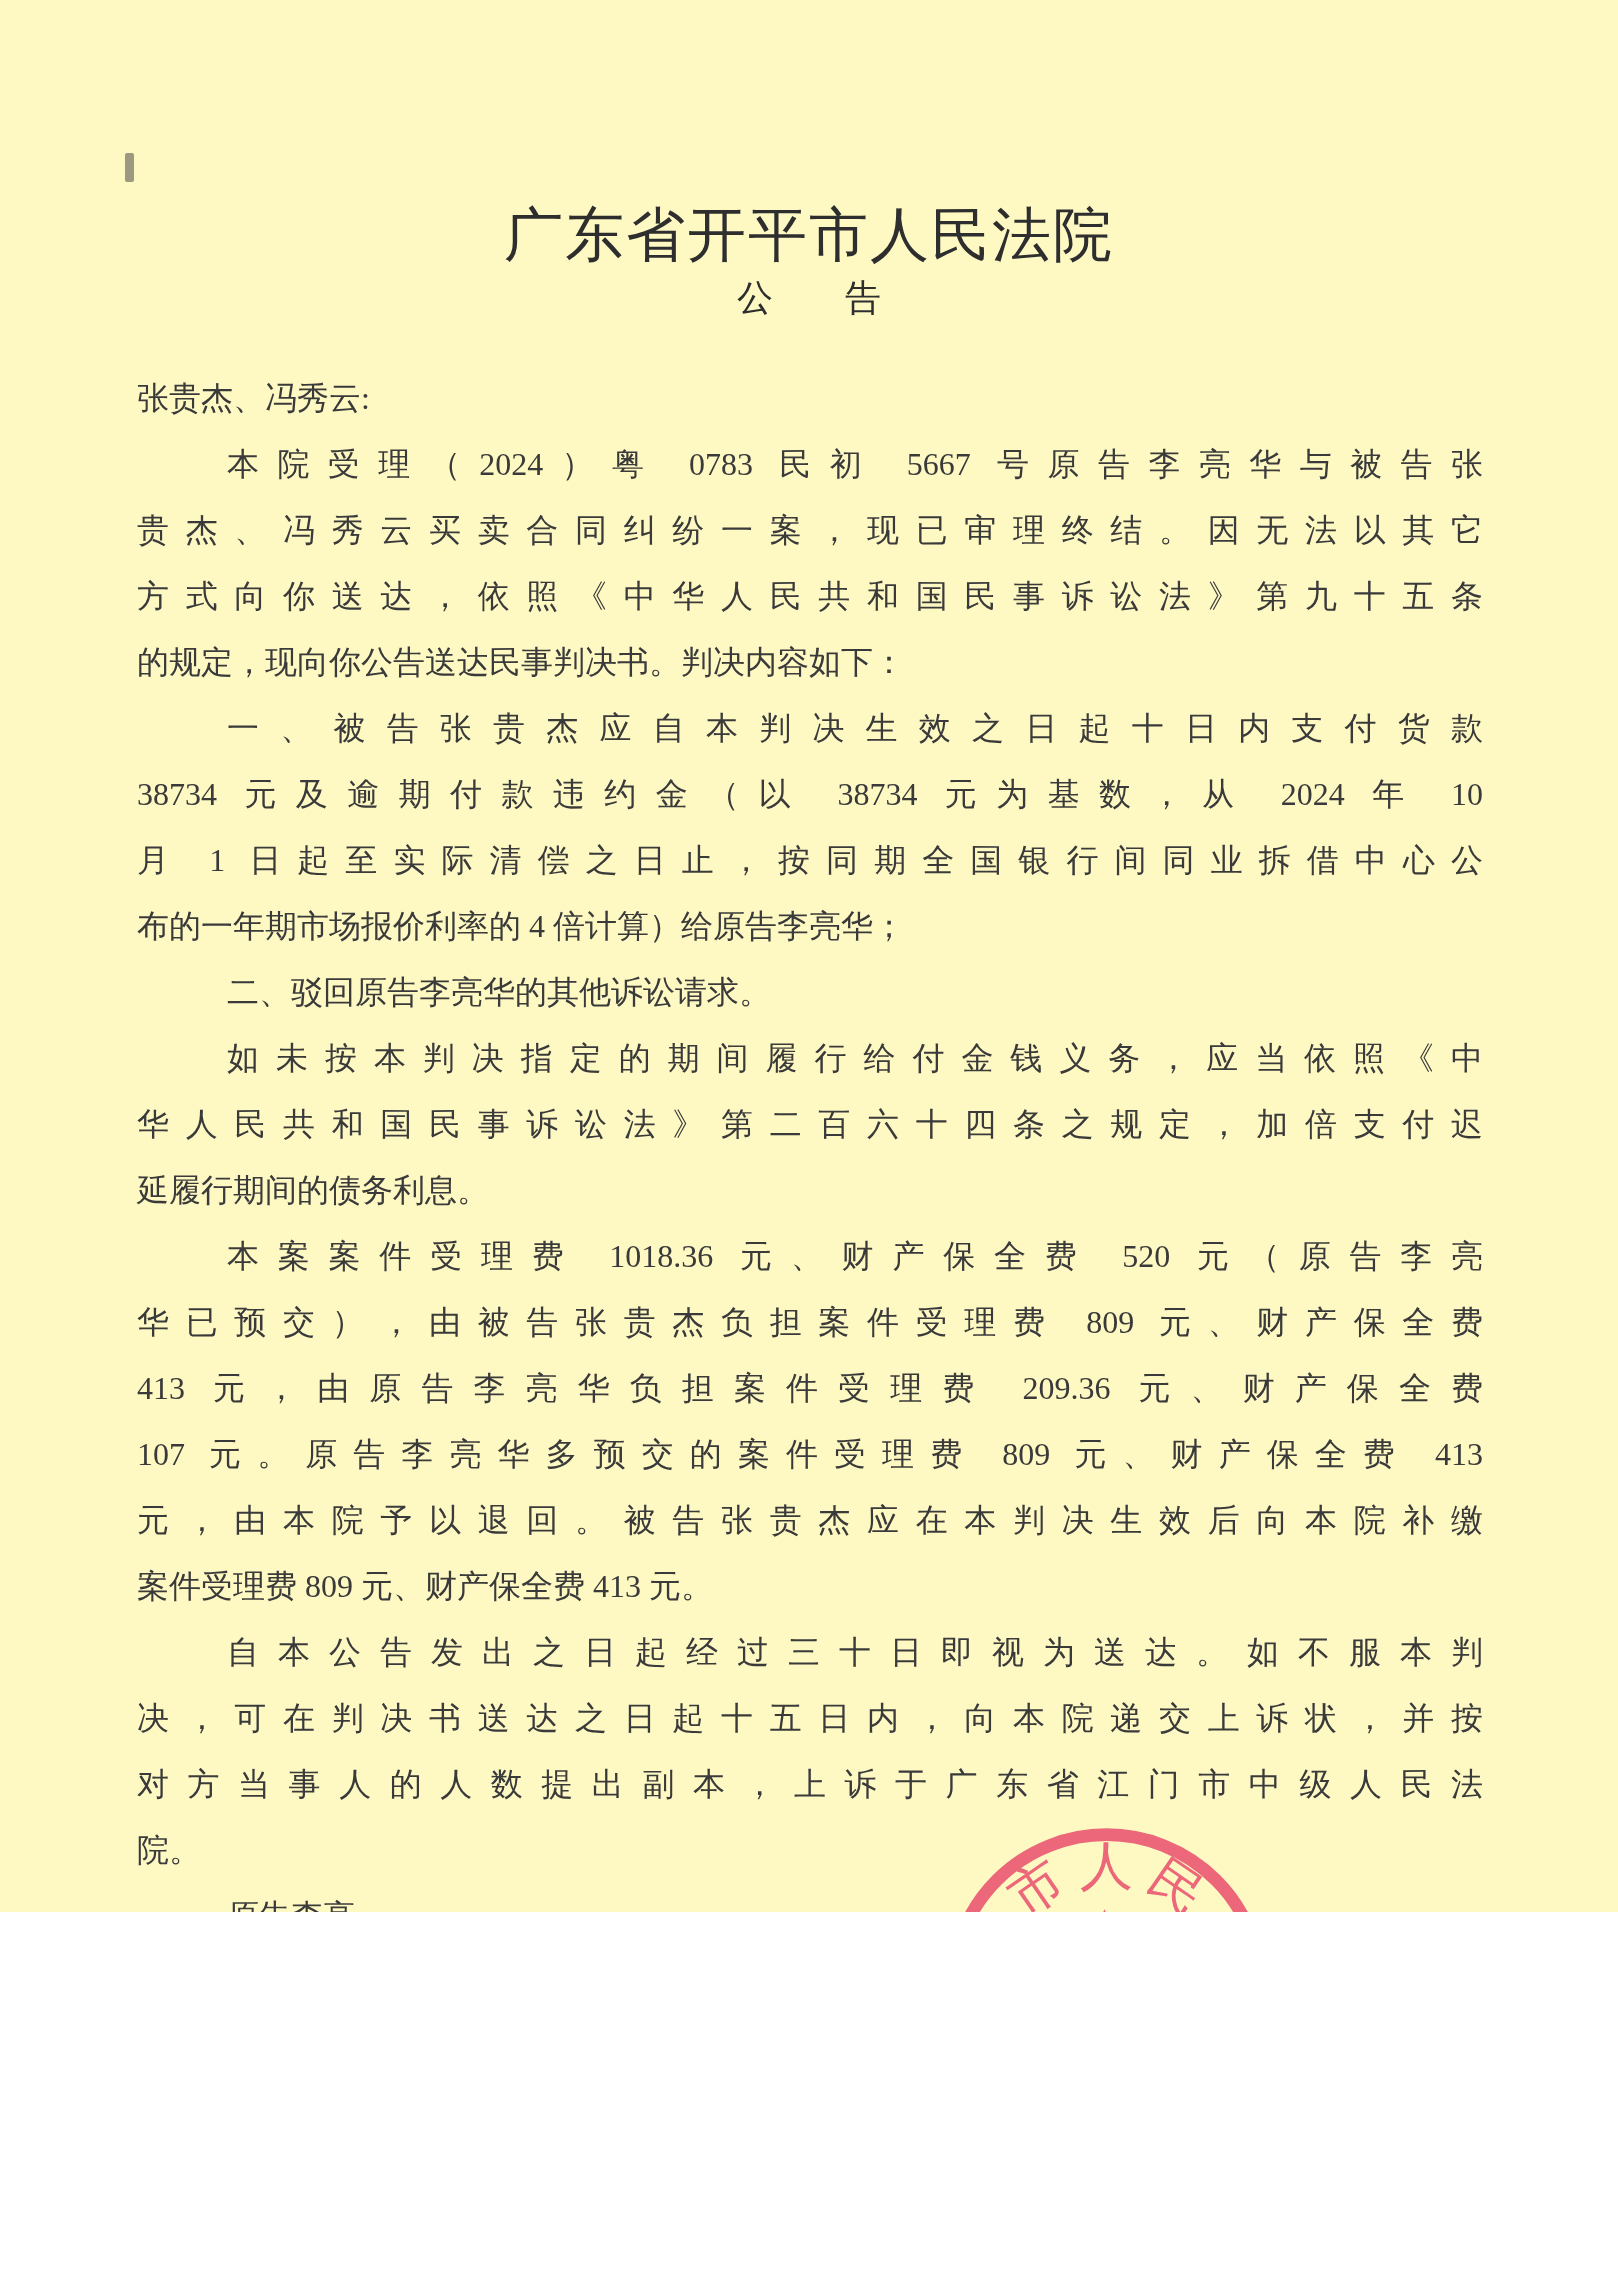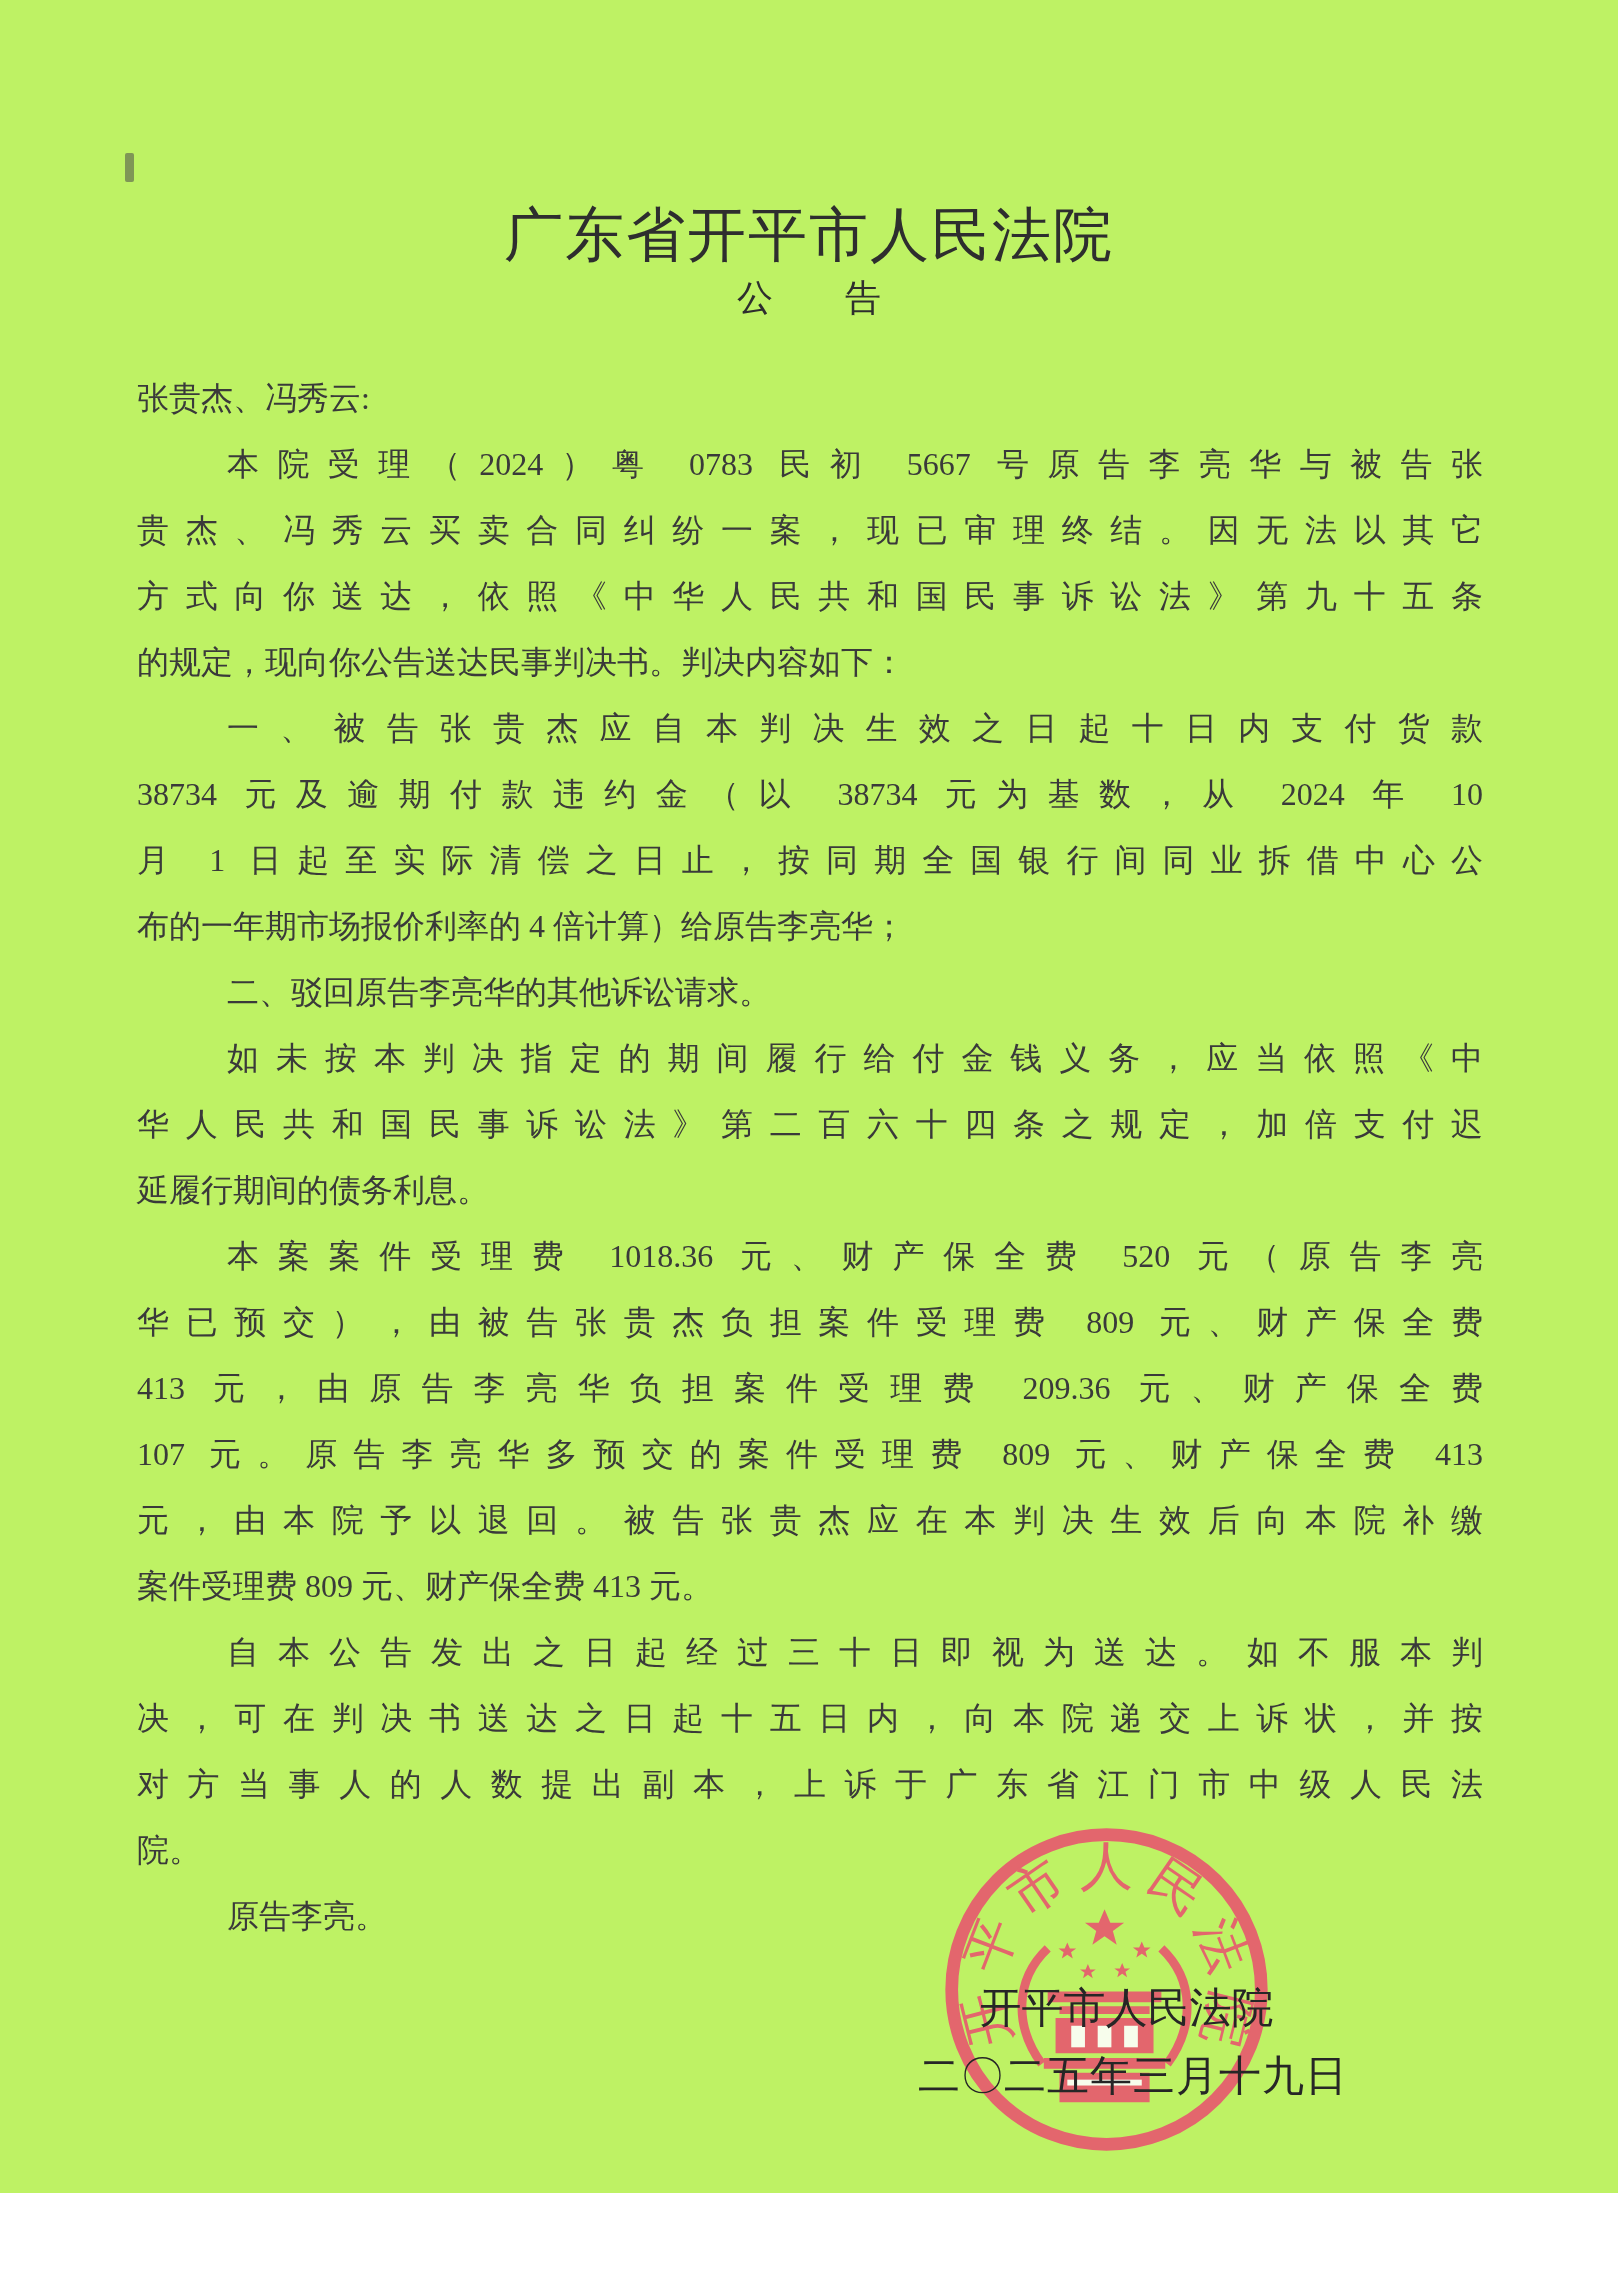--- a/index.html
+++ b/index.html
@@ -3,22 +3,22 @@
 <meta charset="utf-8">
 <style>
   html, body {
     margin: 0;
     padding: 0;
     background: #ffffff;
   }
   .page {
     position: relative;
     width: 1618px;
-    height: 2193px;
-    background: #bef264;
+    height: 1912px;
+    background: #fef9c3;
     overflow: hidden;
     font-family: "Liberation Serif", "DejaVu Serif", serif;
     color: #343434;
   }
   .doc-title {
     position: absolute;
     top: 196px;
     left: 0;
     width: 100%;
     text-align: center;

